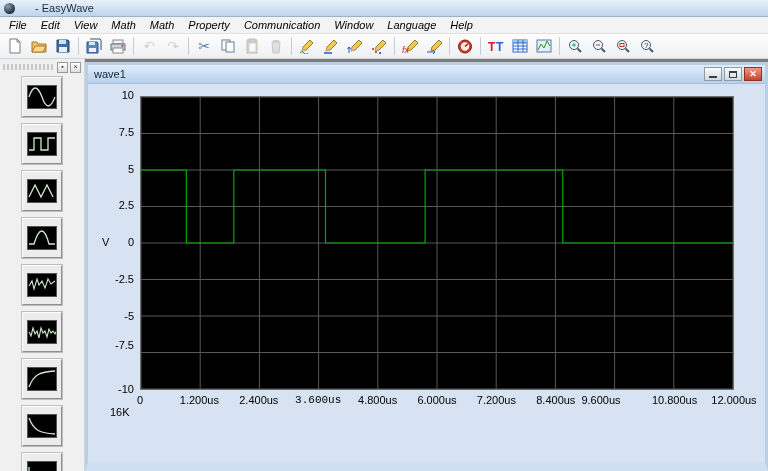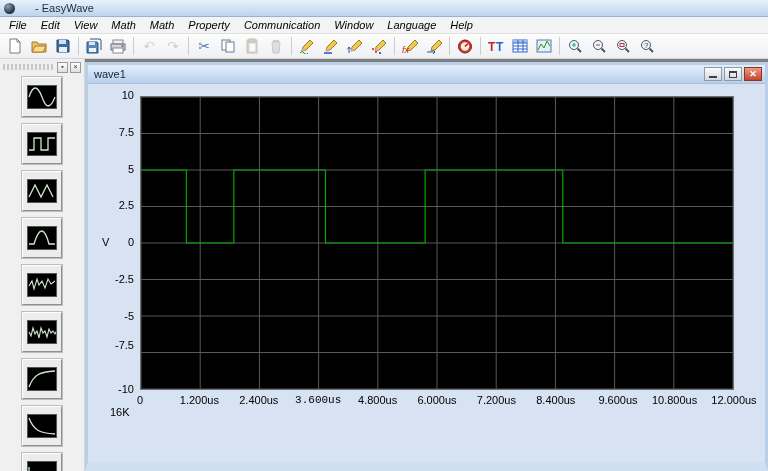--- a/index.html
+++ b/index.html
@@ -389,21 +389,21 @@
             </div>
           <div id="x-axis-labels">
               <span class="xtick" style="left: 17px;">0</span>
               <span class="xtick" style="left: 76.4px;">1.200us</span>
               <span class="xtick" style="left: 135.8px;">2.400us</span>
               <span class="xtick" style="left: 195.2px; font-family: Liberation Mono, monospace;">3.600us</span>
               <span class="xtick" style="left: 254.6px;">4.800us</span>
               <span class="xtick" style="left: 314px;">6.000us</span>
               <span class="xtick" style="left: 373.4px;">7.200us</span>
               <span class="xtick" style="left: 432.8px;">8.400us</span>
-              <span class="xtick" style="left: 495px;">9.600us</span>
+              <span class="xtick" style="left: 478px;">9.600us</span>
               <span class="xtick" style="left: 551.6px;">10.800us</span>
               <span class="xtick" style="left: 611px;">12.000us</span>
             </div>
           <span class="points-label">16K</span>
         </div>
       </div>
     </div>
 
   </div>
 </div>

